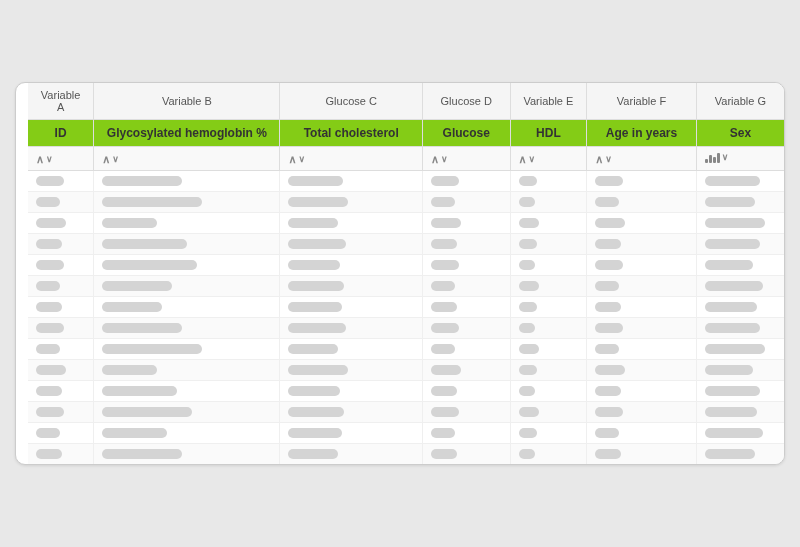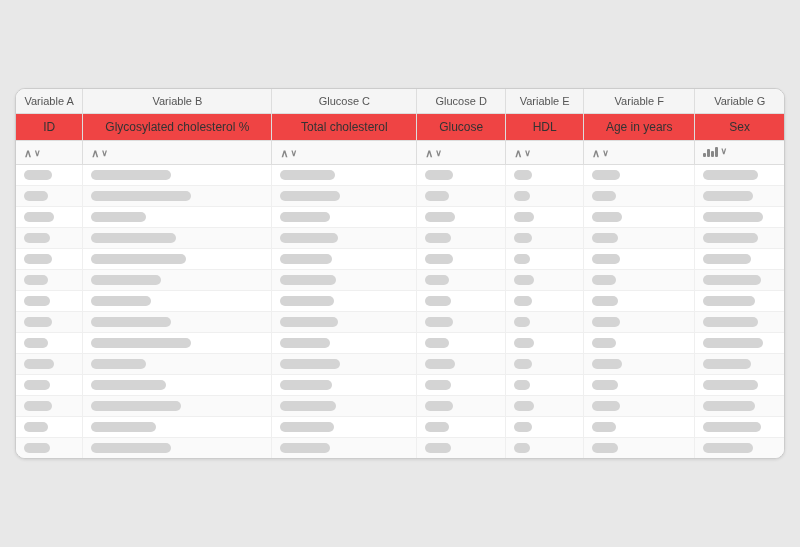--- a/index.html
+++ b/index.html
@@ -15,43 +15,44 @@
     .table-container {
       background: #fff;
       border-radius: 10px;
       border: 1px solid #ccc;
       overflow: hidden;
       width: 770px;
       box-shadow: 0 1px 3px rgba(0,0,0,0.1);
     }
     .table-wrapper {
       overflow: hidden;
+      padding-left: 12px;
     }
     table {
       width: 100%;
       border-collapse: collapse;
       font-size: 12px;
     }
     
     thead tr:first-child th {
       background: #f5f5f5;
       border-bottom: 1px solid #ddd;
       border-right: 1px solid #ddd;
       padding: 6px 8px;
       font-weight: 400;
       color: #555;
       font-size: 11px;
       text-align: center;
     }
     thead tr:nth-child(2) th {
-      background: #ef4444;
+      background: #84cc16;
       border-bottom: 1px solid #ddd;
       border-right: 1px solid #ddd;
       padding: 6px 8px;
-      font-weight: 400;
+      font-weight: 700;
       color: #333;
       font-size: 12px;
       text-align: center;
     }
     thead tr:nth-child(3) th {
       background: #f9f9f9;
       border-bottom: 1px solid #ddd;
       border-right: 1px solid #ddd;
       padding: 4px 8px;
       text-align: left;
@@ -149,21 +150,21 @@
           <th class="col-g">
             <span>Variable G</span>
           </th>
         </tr>
 
         <tr>
           <th class="col-a">
             <span>ID</span>
           </th>
           <th class="col-b">
-            <span>Glycosylated cholesterol %</span>
+            <span>Glycosylated hemoglobin %</span>
           </th>
           <th class="col-c">
             <span>Total cholesterol</span>
           </th>
           <th class="col-d">
             <span>Glucose</span>
           </th>
           <th class="col-e">
             <span>HDL</span>
           </th>

